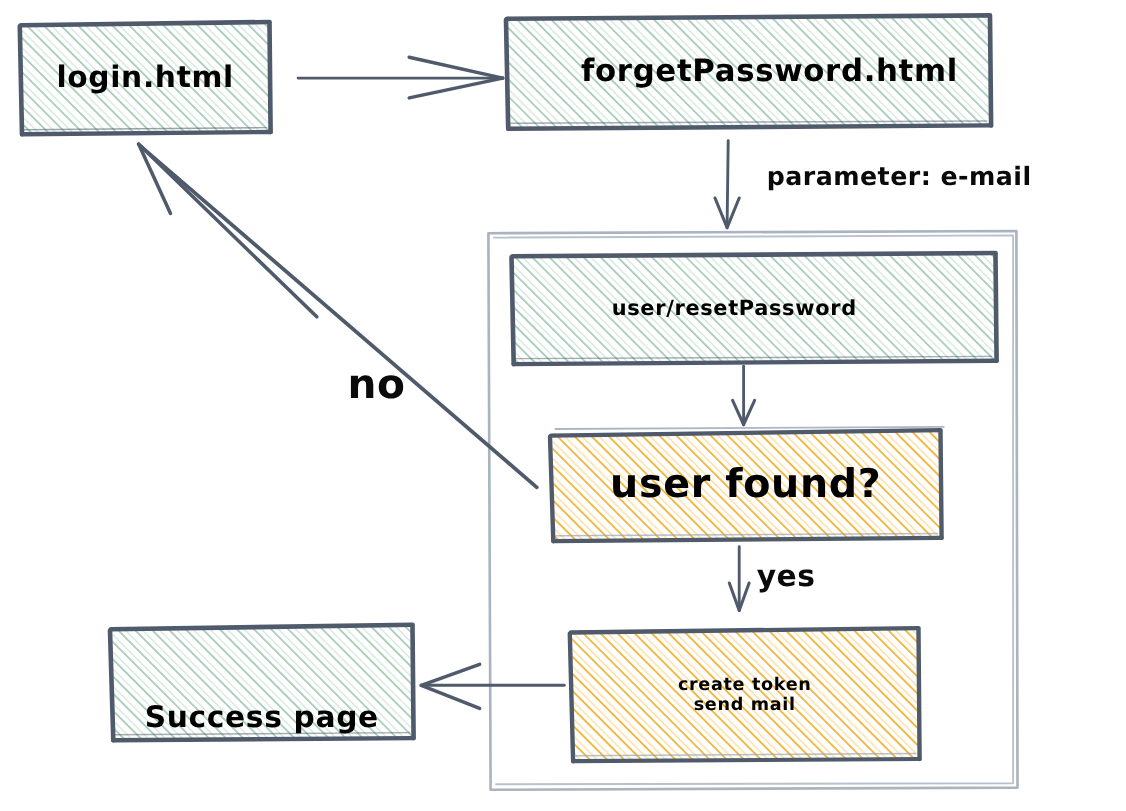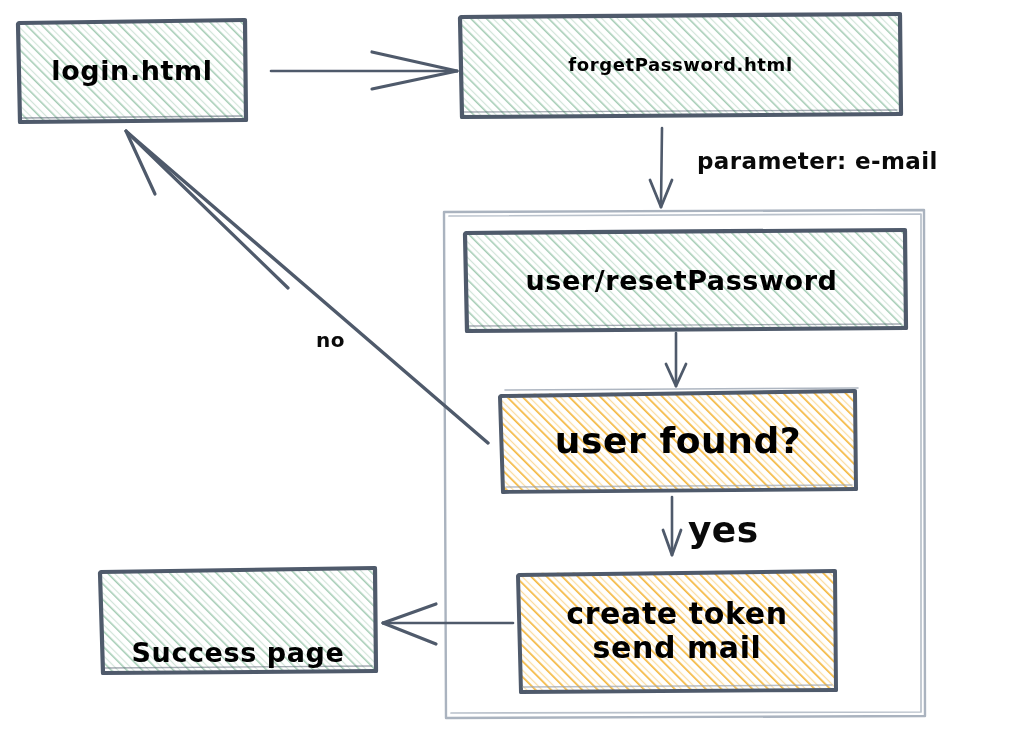--- a/index.html
+++ b/index.html
@@ -168,30 +168,30 @@
         <path d="M513,623 L386,623" stroke="#4f5a6b" stroke-width="2.6"></path>
         <path d="M436,604 L383,623" stroke="#4f5a6b" stroke-width="3.2"></path>
         <path d="M436,644 L383,623" stroke="#4f5a6b" stroke-width="3.2"></path>
       </g>
 
     </g>
   </svg>
 
   <div class="node-label" style="left:18px; top:20px; width:228px; height:102px; font-size:27px;">login.html</div>
 
-  <div class="node-label" style="left:460px; top:14px; width:441px; height:103px; font-size:18px;">forgetPassword.html</div>
+  <div class="node-label" style="left:479px; top:14px; width:441px; height:103px; font-size:28px;">forgetPassword.html</div>
 
-  <div class="node-label" style="left:461px; top:230px; width:441px; height:101px; font-size:27px;">user/resetPassword</div>
+  <div class="node-label" style="left:447px; top:230px; width:441px; height:101px; font-size:19px;">user/resetPassword</div>
 
   <div class="node-label" style="left:500px; top:390px; width:356px; height:102px; font-size:36px;">user found?</div>
 
-  <div class="node-label" style="left:518px; top:570px; width:318px; height:122px; font-size:30px;">create token
+  <div class="node-label" style="left:518px; top:570px; width:318px; height:122px; font-size:16px;">create token
 send mail</div>
 
   <div class="node-label" style="left:100px; top:568px; width:276px; height:105px; font-size:27px;margin-top:32px;">Success page</div>
 
   <div class="edge-label" style="left:697px; top:148px; font-size:23px;">parameter: e-mail</div>
 
-  <div class="edge-label" style="left:316px; top:328px; font-size:20px;">no</div>
+  <div class="edge-label" style="left:316px; top:328px; font-size:37px;">no</div>
 
-  <div class="edge-label" style="left:688px; top:509px; font-size:36px;">yes</div>
+  <div class="edge-label" style="left:688px; top:509px; font-size:27px;">yes</div>
 
 </div>
 
 </body></html>

